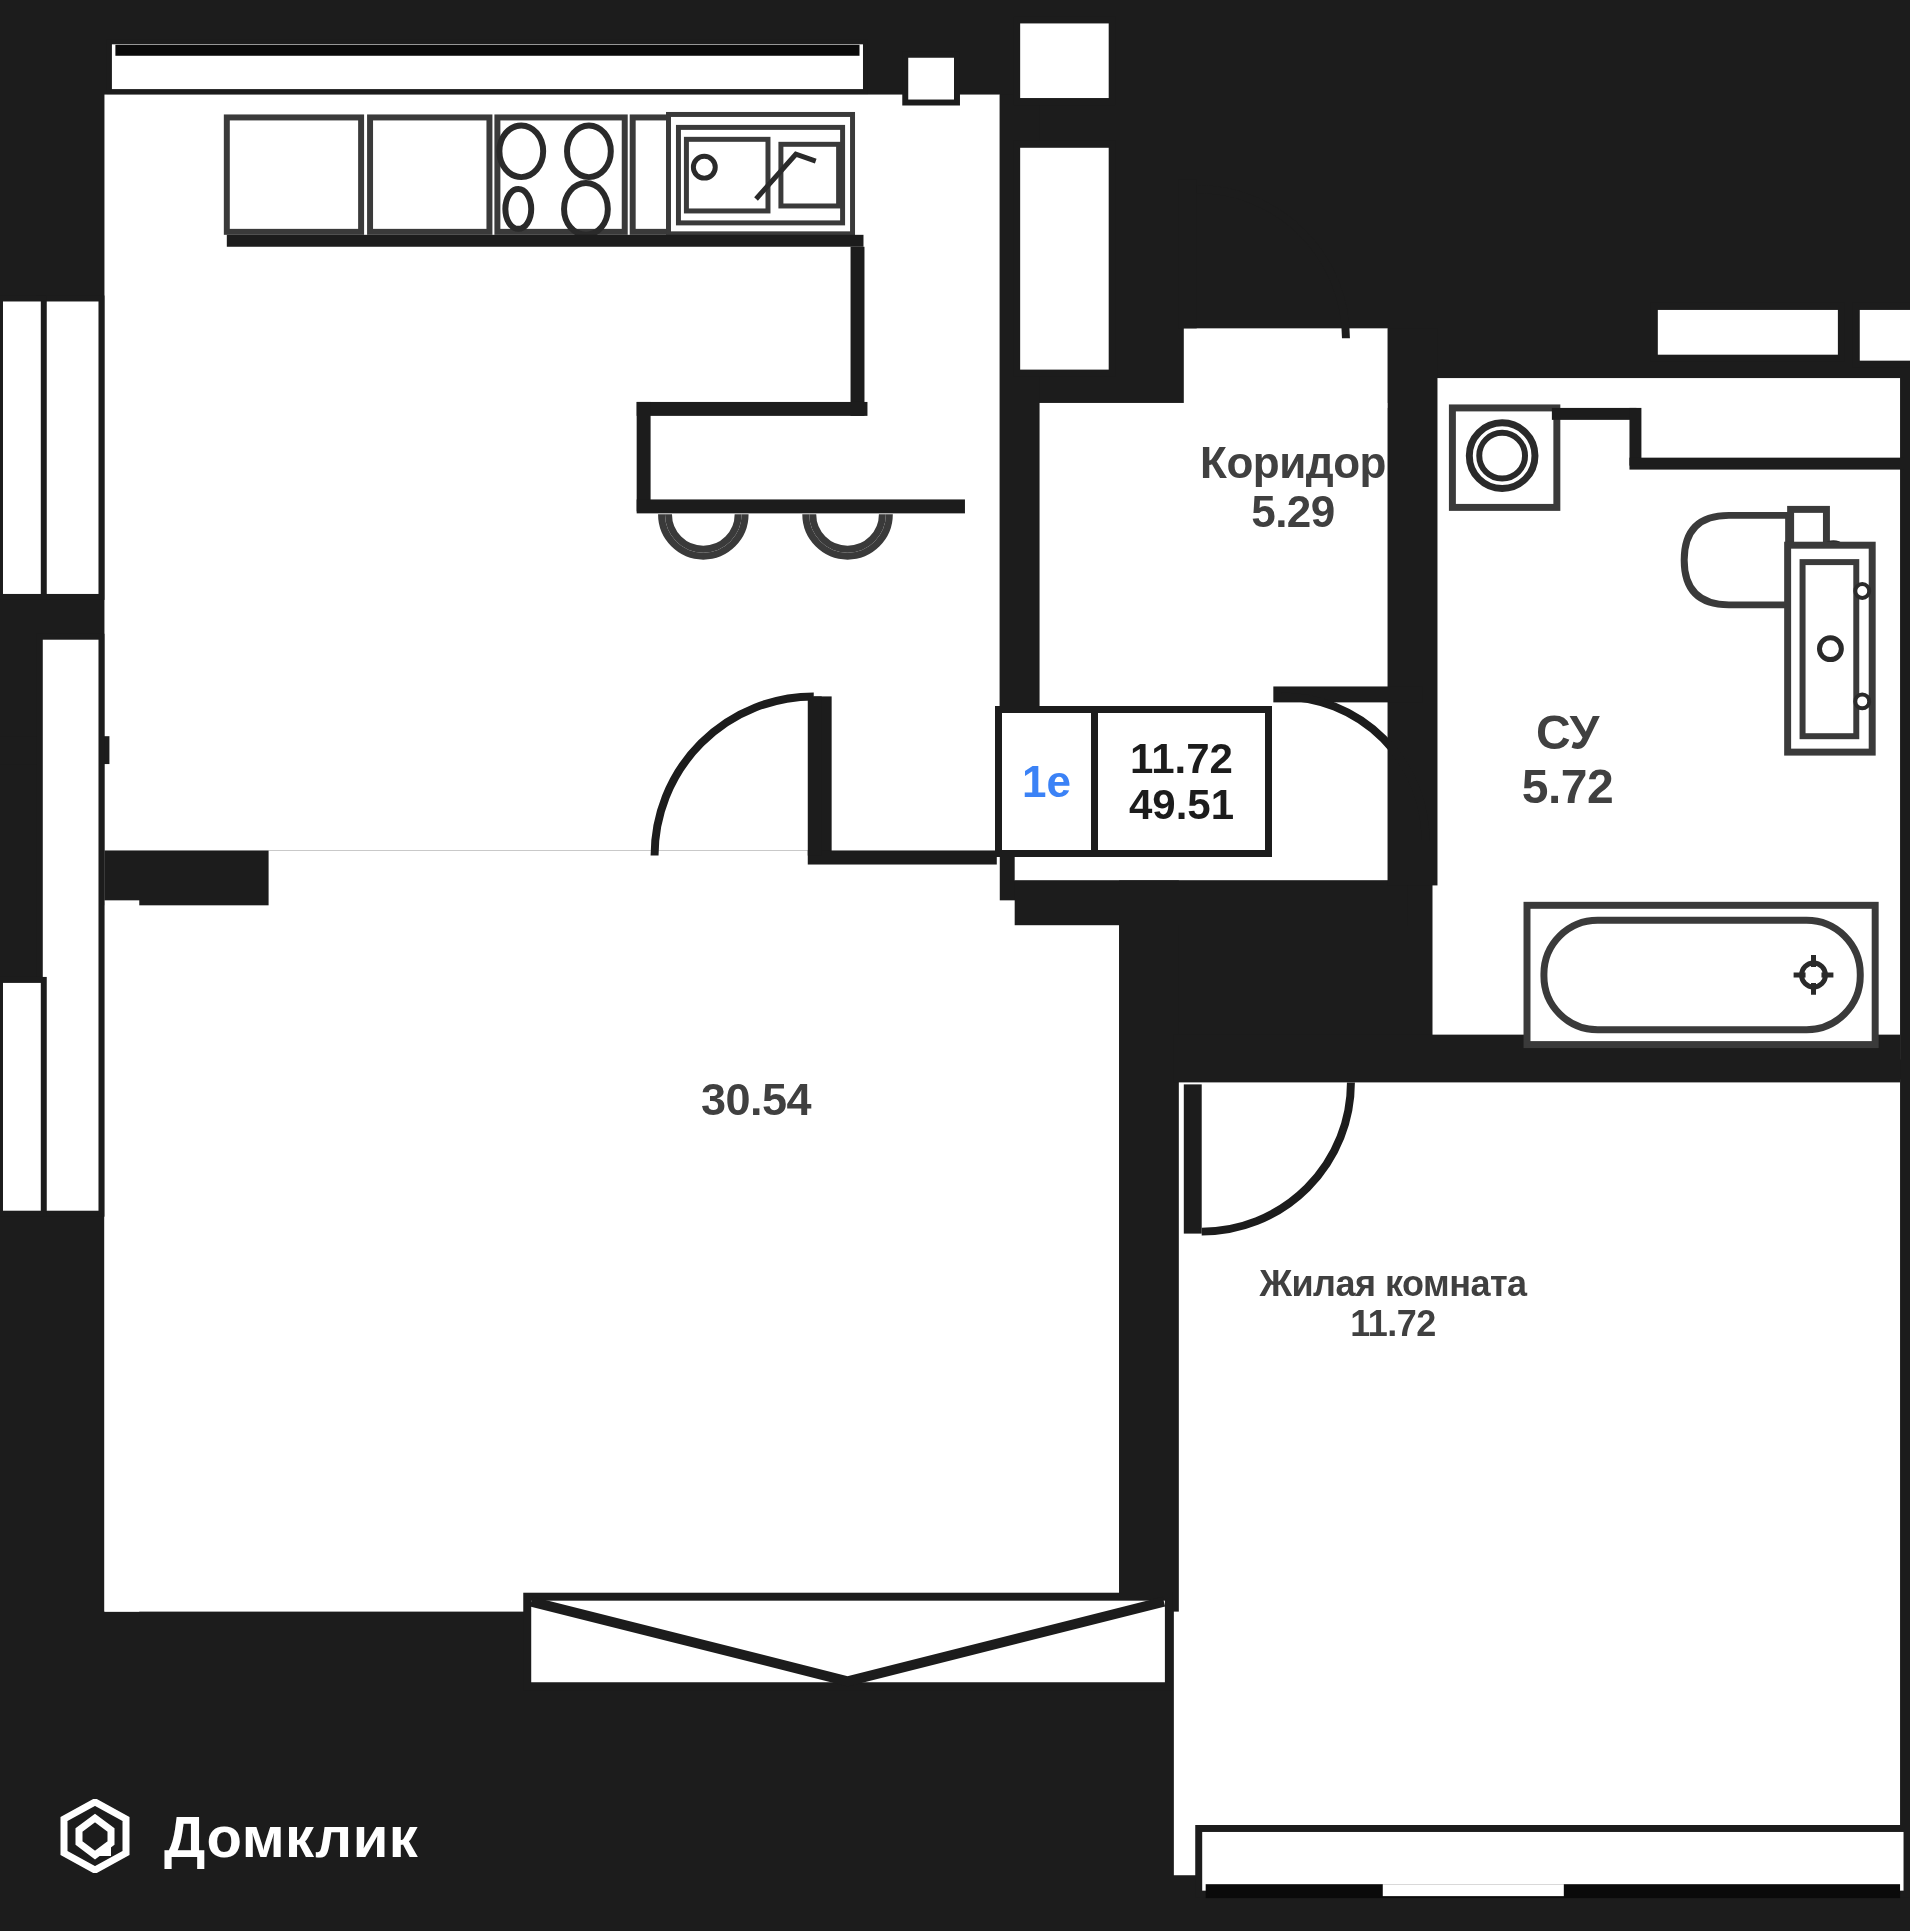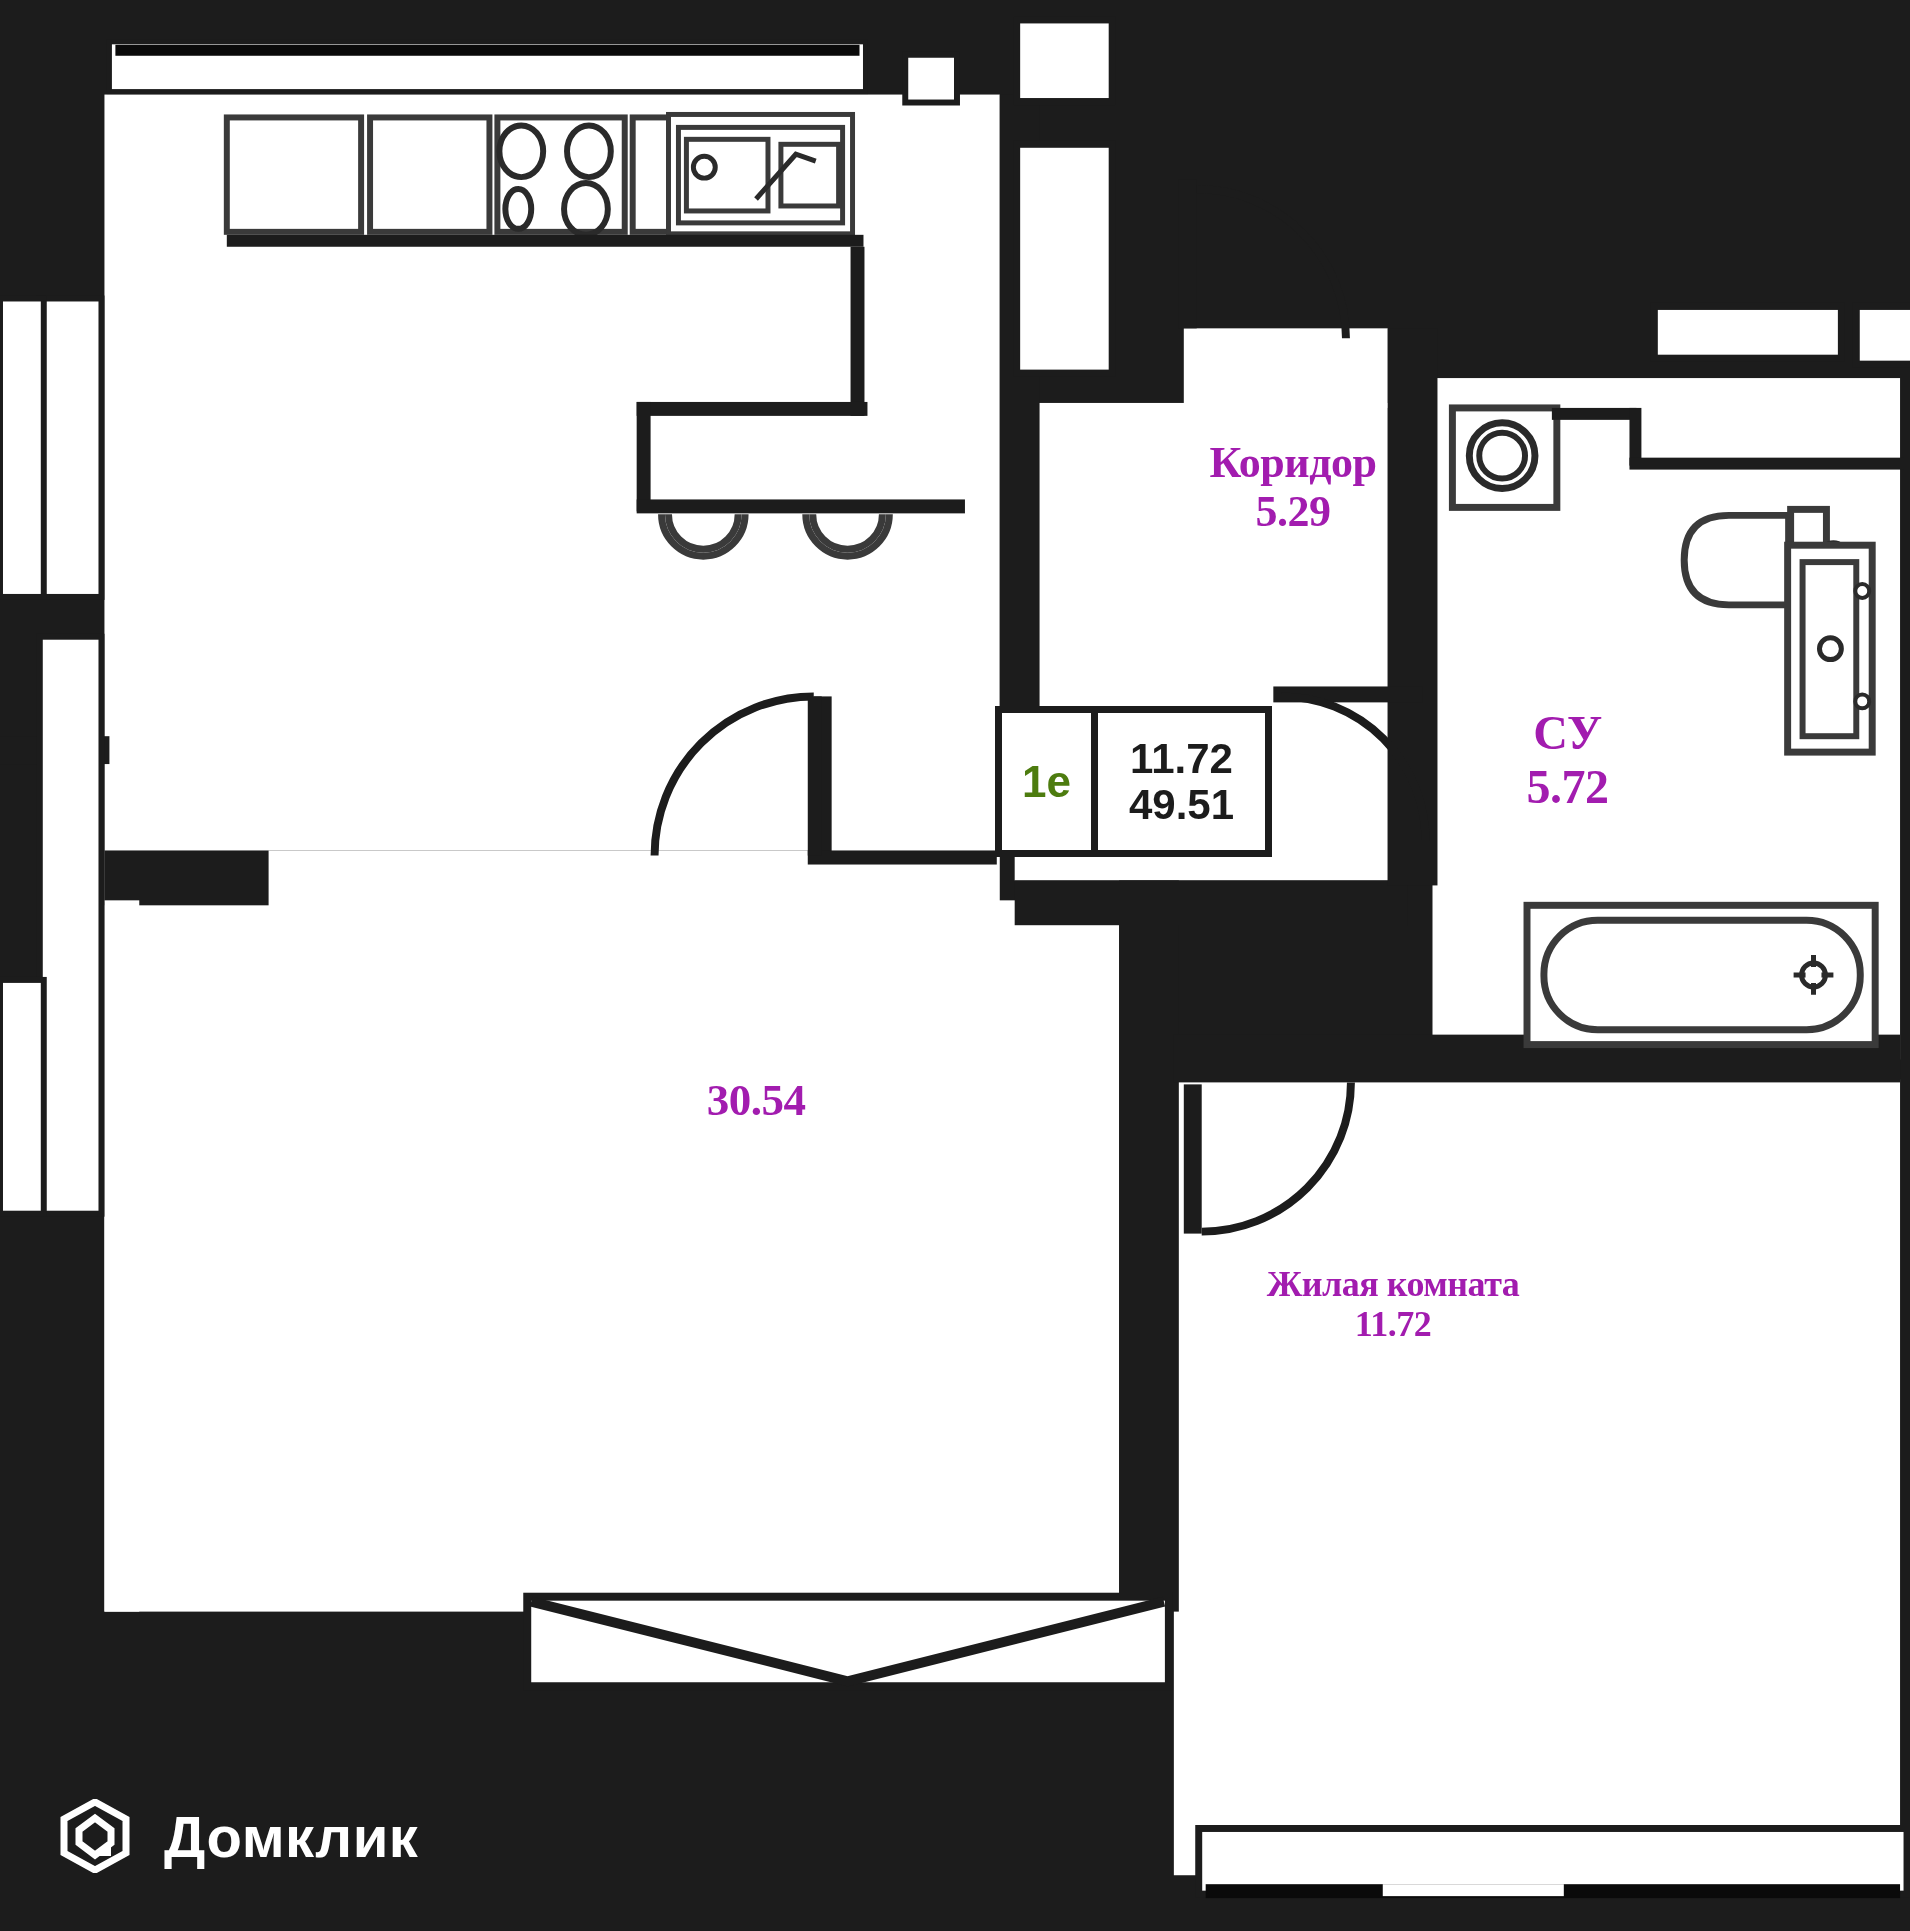--- a/index.html
+++ b/index.html
@@ -19,22 +19,22 @@
     position: absolute;
     top: 0;
     left: 0;
     width: 1910px;
     height: 1931px;
     display: block;
   }
   .room-label {
     position: absolute;
     text-align: center;
-    color: #a21caf;
-    font-family: Liberation Serif, serif;
+    color: #404040;
+    font-family: Liberation Sans, sans-serif;
     font-weight: bold;
     line-height: 1.12;
     letter-spacing: -0.5px;
     white-space: nowrap;
     pointer-events: none;
   }
   .room-label .rl-name { display: block; }
   .room-label .rl-area { display: block; }
 
   
@@ -52,21 +52,21 @@
   }
   #info-badge .ib-type {
     width: 96px;
     box-sizing: border-box;
     border-right: 7px solid #1c1c1c;
     display: flex;
     align-items: center;
     justify-content: center;
     font-size: 44px;
     font-weight: bold;
-    color: #4d7c0f;
+    color: #3b82f6;
   }
   #info-badge .ib-areas {
     flex: 1;
     display: flex;
     flex-direction: column;
     align-items: center;
     justify-content: center;
     font-size: 42px;
     font-weight: bold;
     color: #1c1c1c;

